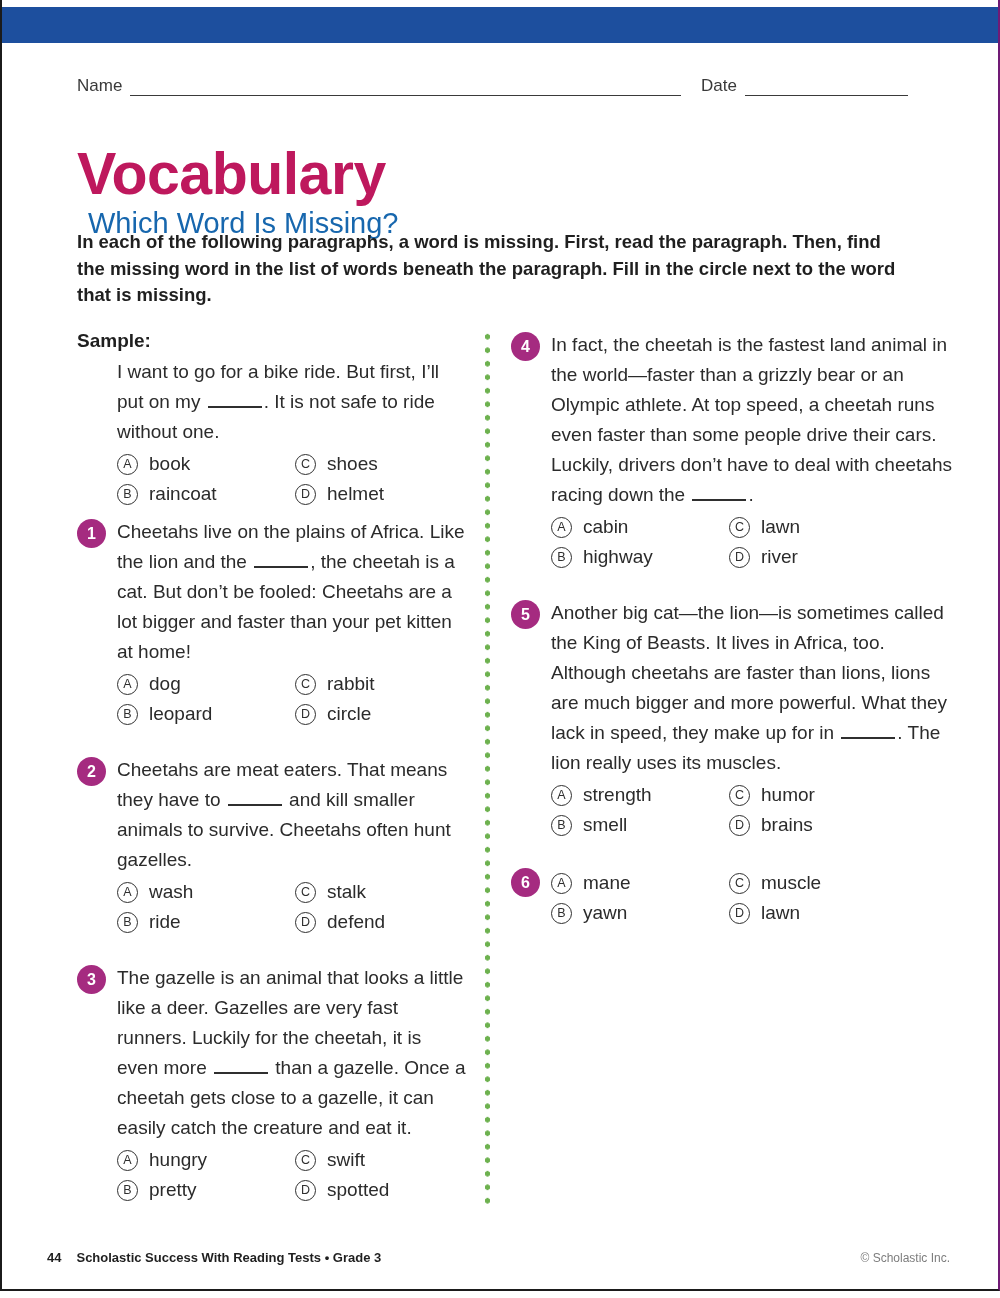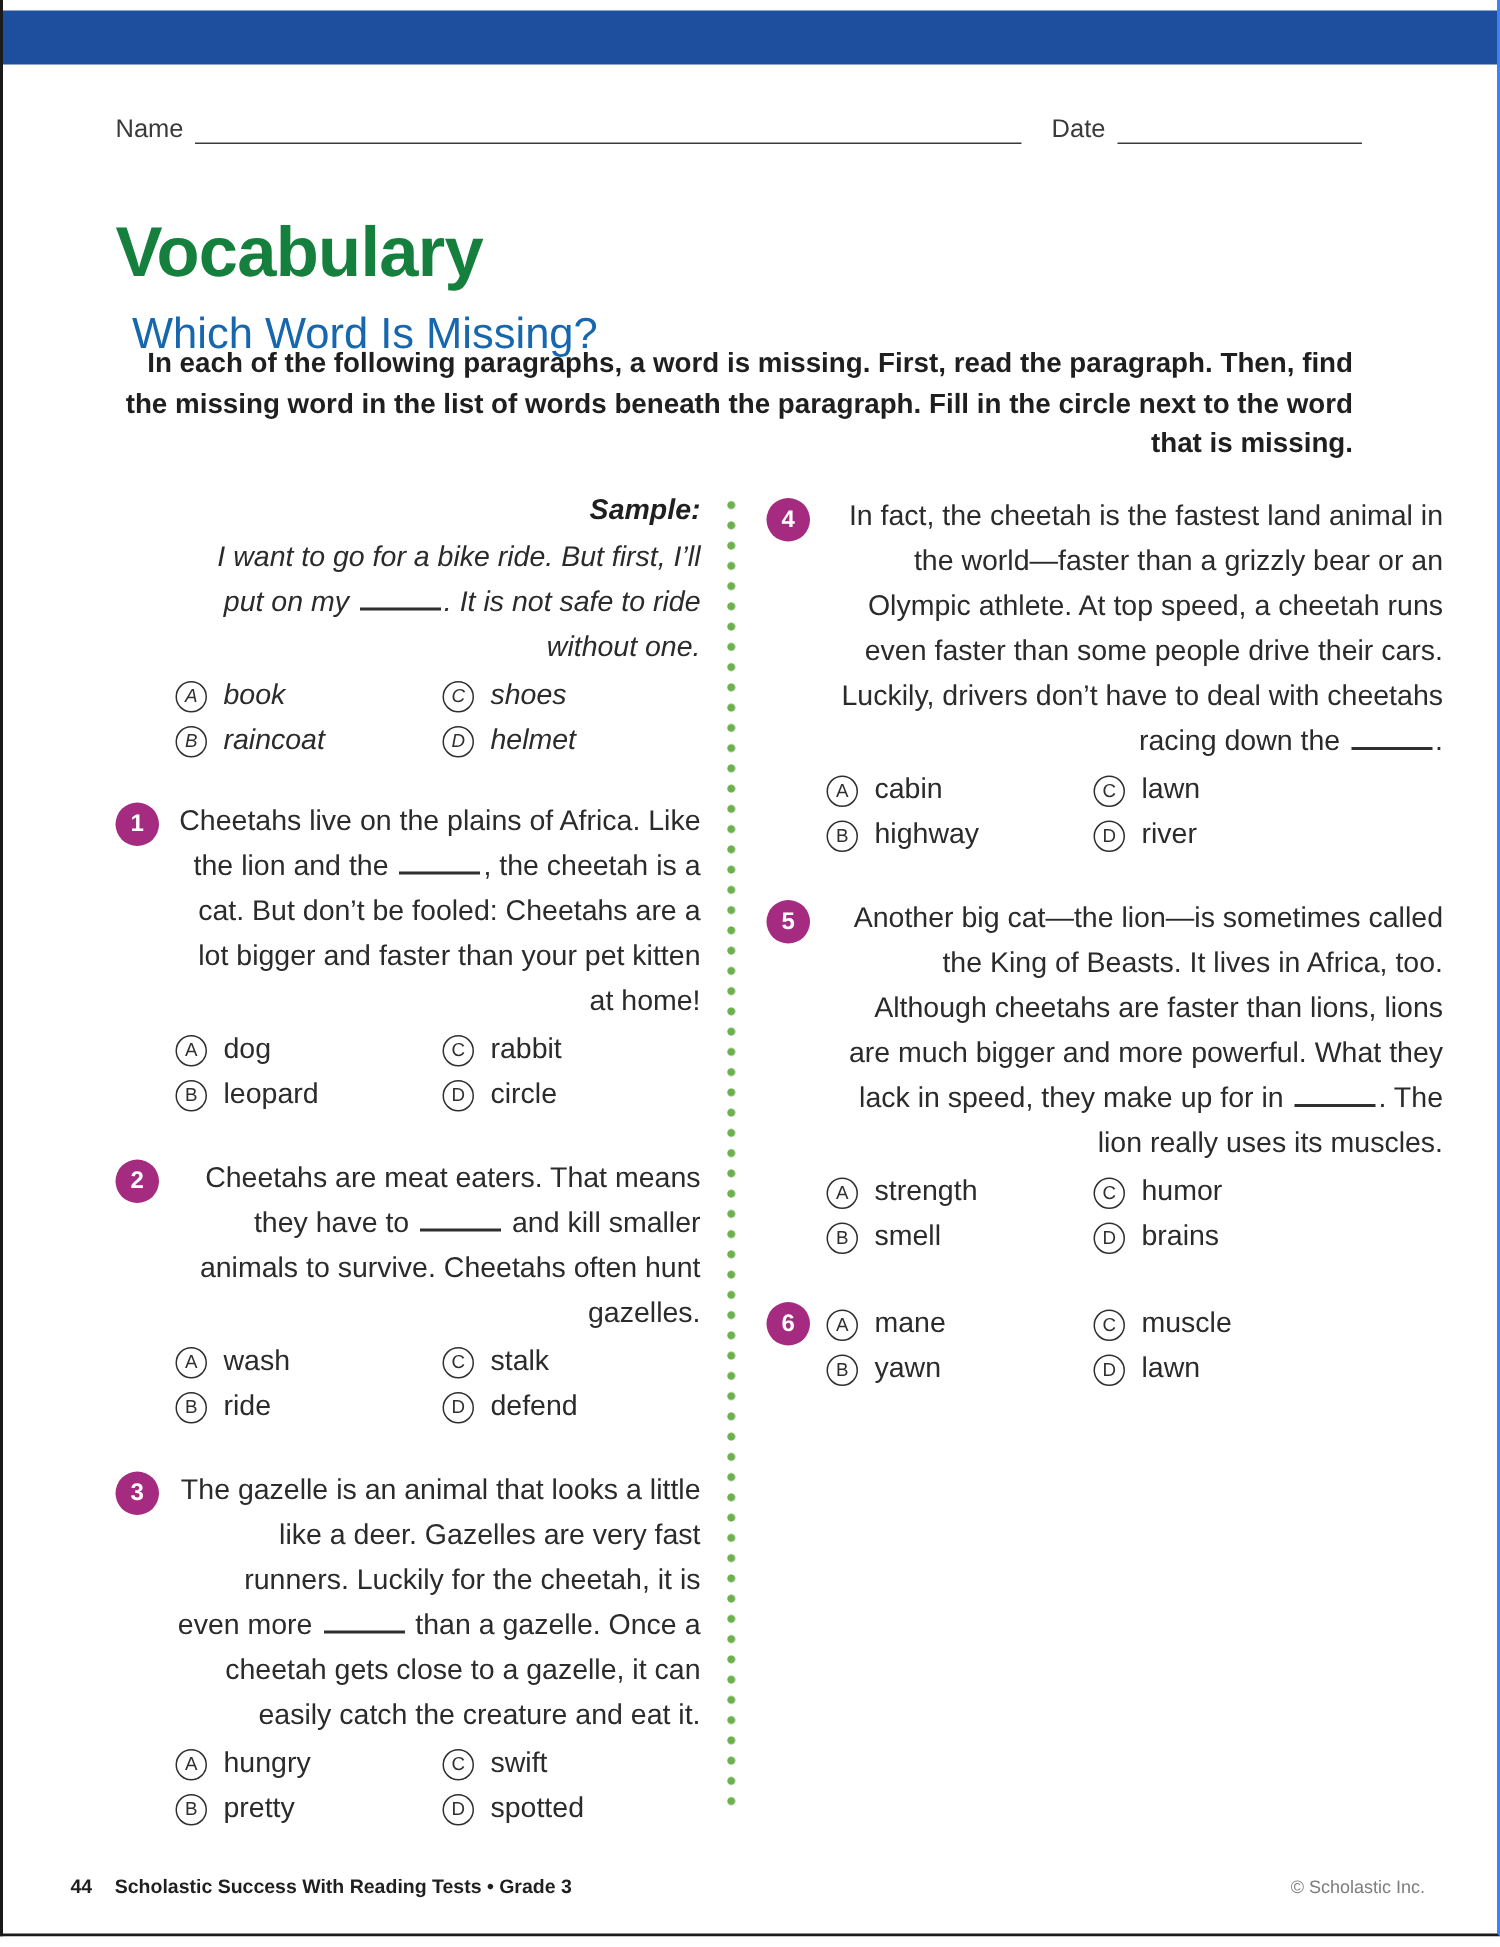--- a/index.html
+++ b/index.html
@@ -1,40 +1,39 @@
 <!DOCTYPE html>
 <html><head>
 <meta charset="utf-8">
 <style>
   html,body{margin:0;padding:0;background:#ffffff;}
   .page{
     position:relative;width:1000px;height:1291px;box-sizing:border-box;
     background:#ffffff;color:#2b2b2b;
     font-family:"Liberation Sans", sans-serif;
-    border-left:2px solid #1b1b1b;border-right:2px solid #3b82f6;border-bottom:2px solid #1b1b1b;
+    border-left:2px solid #1b1b1b;border-right:2px solid #701a75;border-bottom:2px solid #1b1b1b;
     overflow:hidden;
-    text-align:right;
   }
   .top-bar{position:absolute;top:7px;left:0;width:100%;height:36px;background:#1d4f9e;}
   .header-line{position:absolute;top:76px;left:75px;right:90px;display:flex;align-items:flex-end;font-size:17px;color:#3a3a3a;}
   .rule{border-bottom:1.5px solid #3a3a3a;height:16px;}
   .name-rule{flex:1;margin-left:8px;margin-right:20px;}
   .date-rule{width:163px;margin-left:8px;}
-  .page-title{position:absolute;top:140px;left:75px;margin:0;font-size:47px;font-weight:bold;color:#15803d;letter-spacing:-0.5px;}
+  .page-title{position:absolute;top:140px;left:75px;margin:0;font-size:59px;font-weight:bold;color:#be185d;letter-spacing:-0.5px;}
   .page-subtitle{position:absolute;top:196px;left:75px;margin:11px;font-size:29px;font-weight:normal;color:#1767ae;}
   .instructions{position:absolute;top:229px;left:75px;margin:0;width:825px;font-size:18.5px;font-weight:bold;line-height:26.5px;color:#1f1f1f;}
   .content{position:absolute;top:330px;left:75px;display:flex;}
   .col-left{flex:none;width:390px;}
   .col-right{flex:none;width:451px;}
   .divider{
     flex:none;width:7px;height:880px;margin-left:17px;margin-right:20px;
     background-image:radial-gradient(circle, #6db14f 2.4px, rgba(0,0,0,0) 2.9px);
     background-size:7px 13.5px;background-repeat:repeat-y;background-position:center top;
   }
-  .sample{margin-bottom:24px;font-style:italic;}
+  .sample{margin-bottom:8px;}
   .sample-label{font-size:19px;font-weight:bold;color:#1f1f1f;margin-bottom:5px;}
   .sample .q-text,.sample .options{margin-left:40px;}
   .question{display:grid;grid-template-columns:40px 1fr;margin-bottom:26px;}
   .badge{width:29px;height:29px;border-radius:50%;background:#a52b80;color:#ffffff;font-weight:bold;font-size:16px;display:flex;align-items:center;justify-content:center;margin-top:2px;}
   .q-text{margin:0;font-size:19px;line-height:30px;color:#2b2b2b;}
   .options{display:grid;grid-auto-flow:column;grid-template-rows:repeat(2,auto);grid-template-columns:178px 1fr;margin-top:2px;}
   .option{display:flex;align-items:center;gap:11px;font-size:19px;line-height:30px;color:#2b2b2b;}
   .bubble{flex:none;width:21px;height:21px;box-sizing:border-box;border:1.6px solid #2f2f2f;border-radius:50%;display:flex;align-items:center;justify-content:center;font-size:12.5px;color:#2f2f2f;background:#fff;}
   .blank{display:inline-block;width:54px;height:13px;border-bottom:2px solid #2f2f2f;margin:0 2px;}
   .footer{position:absolute;left:45px;right:48px;bottom:24px;display:flex;justify-content:space-between;align-items:baseline;}

